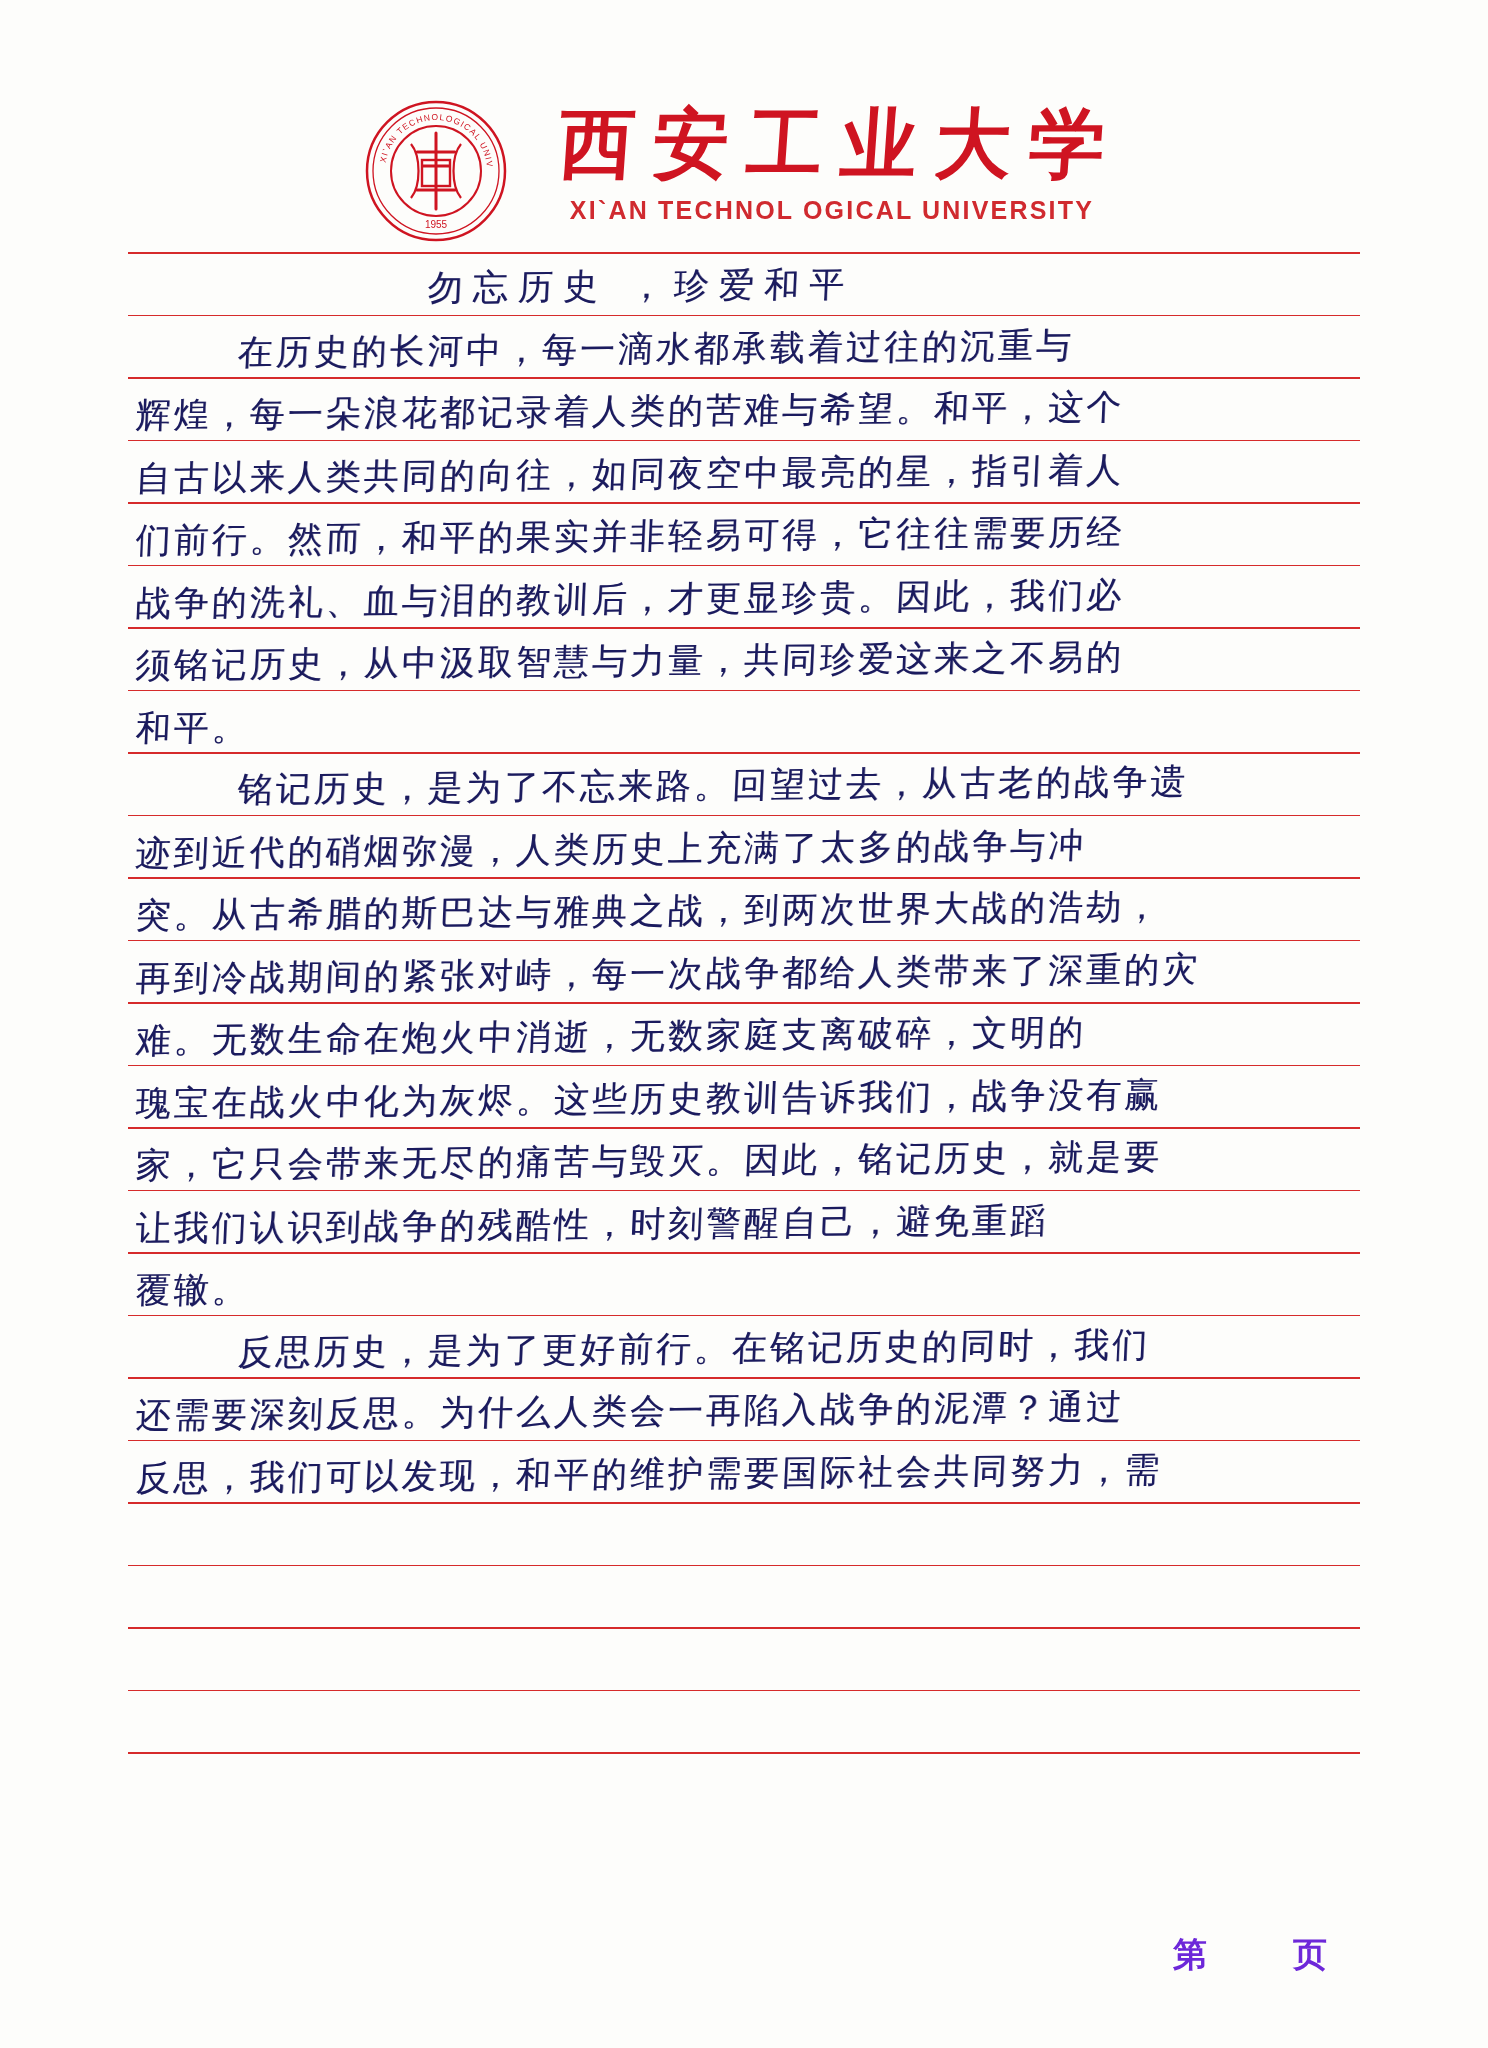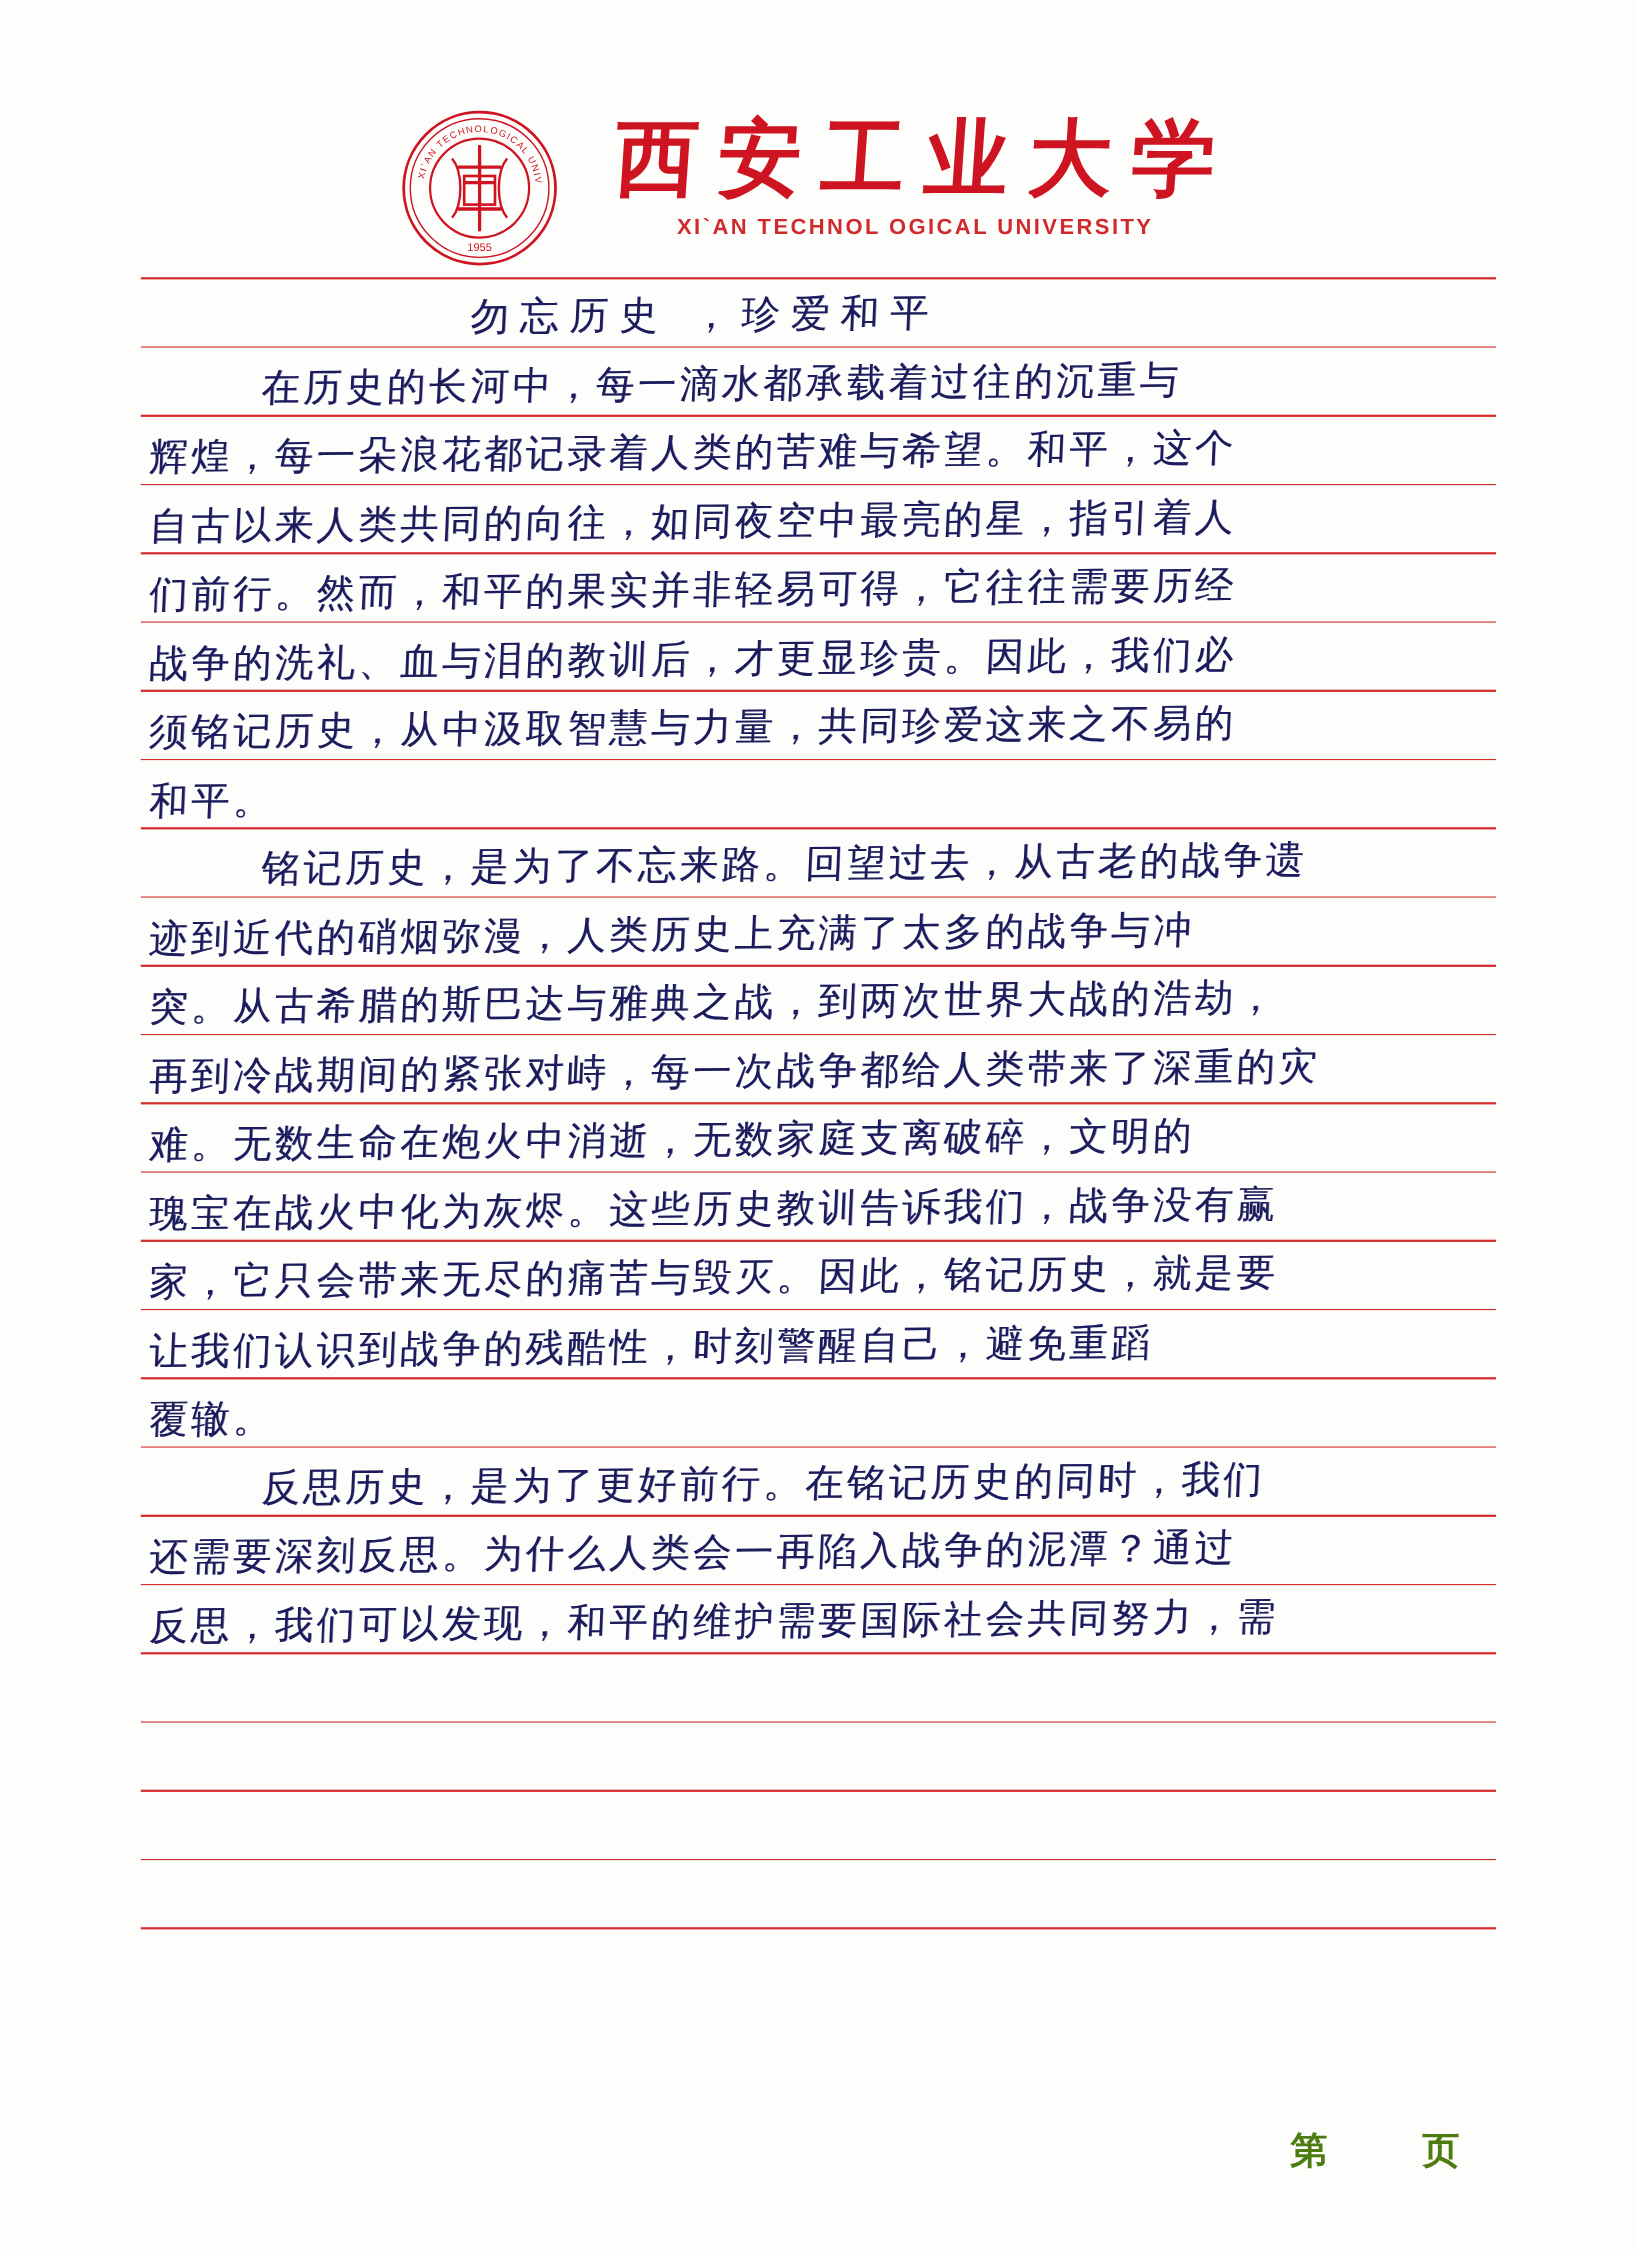--- a/index.html
+++ b/index.html
@@ -56,21 +56,21 @@
     color: #cf1421;
     letter-spacing: 18px;
     font-weight: 700;
     text-indent: 18px;
     transform: skewX(-4deg);
     white-space: nowrap;
   }
   .en-title {
     margin-top: 12px;
     font-family: "Liberation Sans", sans-serif;
-    font-size: 20px;
+    font-size: 25px;
     letter-spacing: 2.2px;
     color: #d02a2f;
     font-weight: 700;
     white-space: nowrap;
   }
 
   
   .sheet {
     position: absolute;
     left: 128px;
@@ -111,21 +111,21 @@
     padding-left: 110px;
   }
 
   
   .footer {
     position: absolute;
     right: 135px;
     bottom: 70px;
     font-family: "DejaVu Serif", serif;
     font-size: 34px;
-    color: #4d7c0f;
+    color: #6d28d9;
     letter-spacing: 26px;
     font-weight: 700;
   }
 </style>
 </head>
 <body>
 
 <div class="page">
 
   <div class="header">

